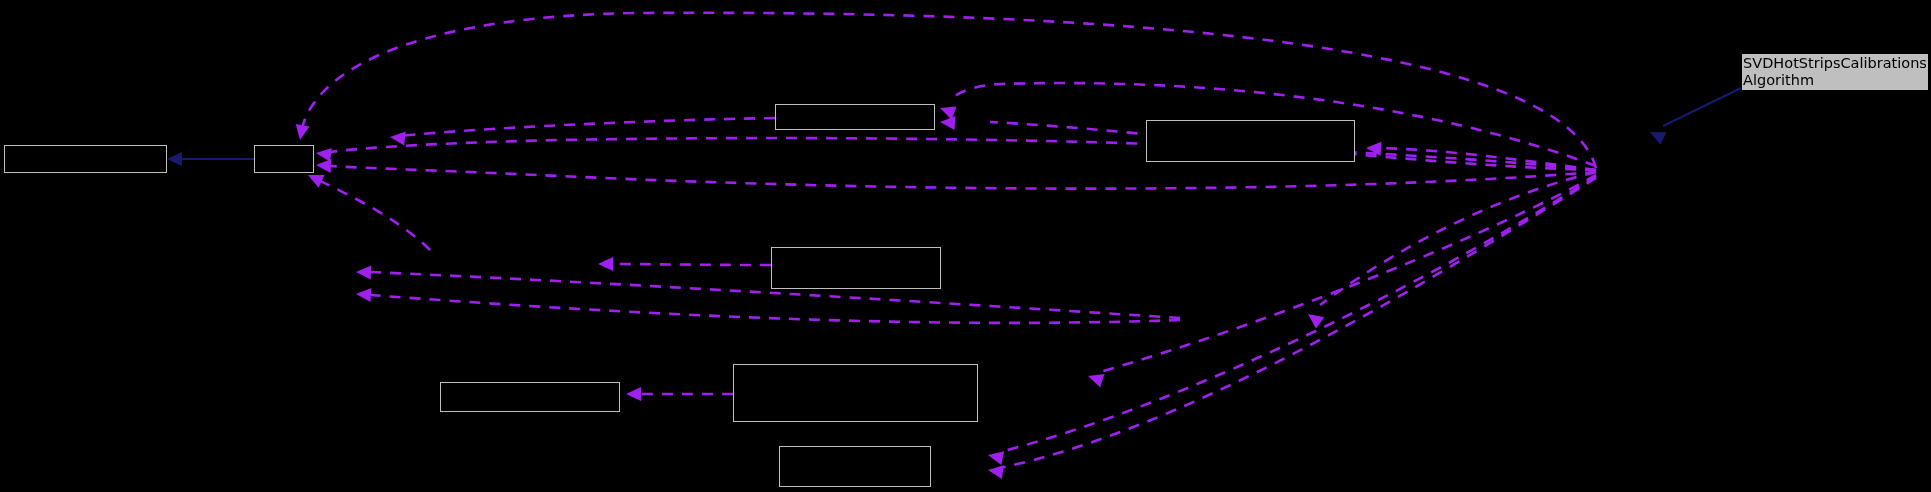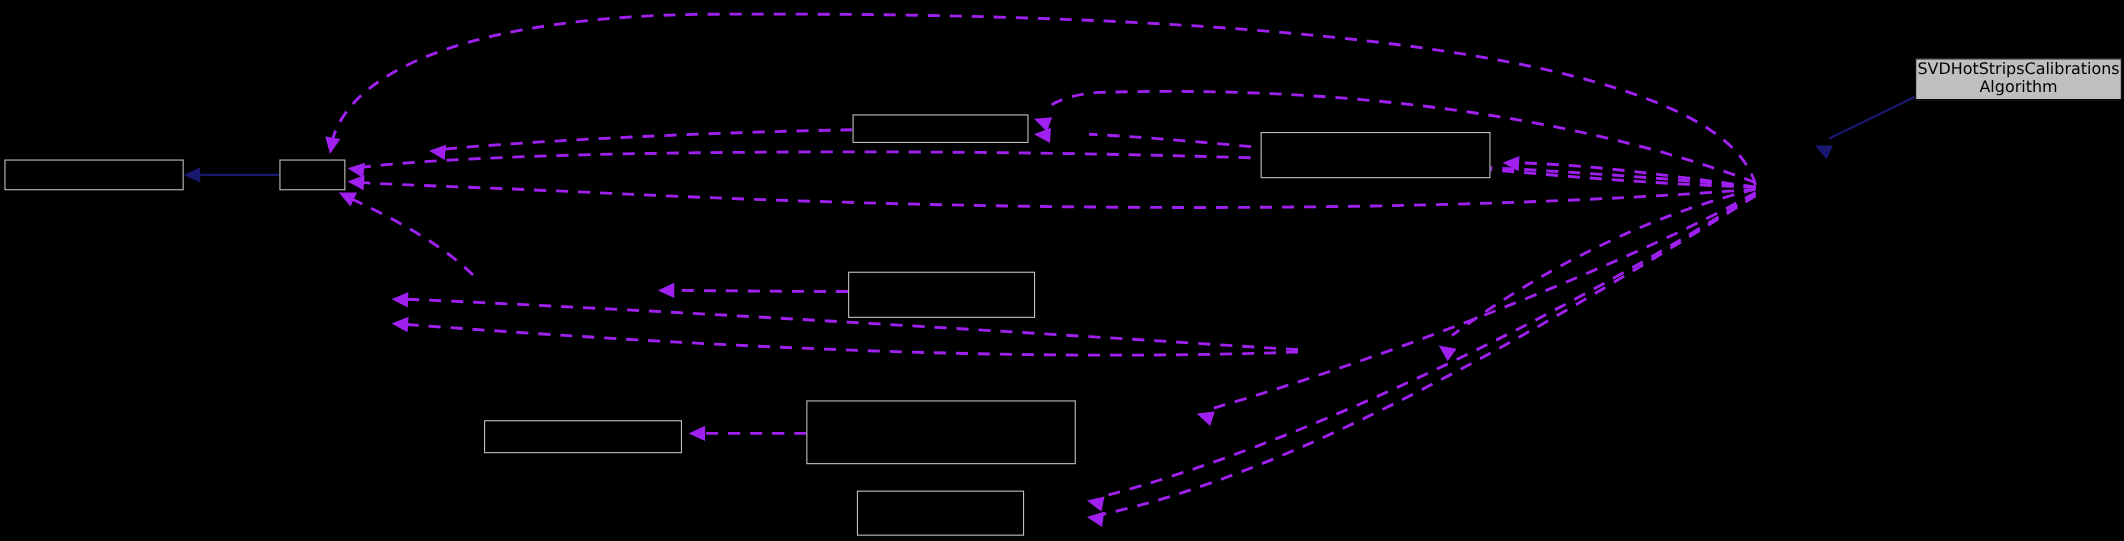--- a/index.html
+++ b/index.html
@@ -28,21 +28,21 @@
     position: absolute;
     box-sizing: border-box;
     border: 1px solid #c0c0c0;
     background: #000000;
     color: #ffffff;
     font-size: 10px;
     line-height: 1.15;
     display: flex;
     align-items: center;
     justify-content: center;
-    text-align: center;
+    text-align: left;
     overflow: hidden;
     white-space: pre-line;
   }
   .graph-node.root-node {
     background: #bfbfbf;
     border: 1px solid #000000;
     color: #000000;
     font-size: 14.5px;
     line-height: 1.2;
   }

